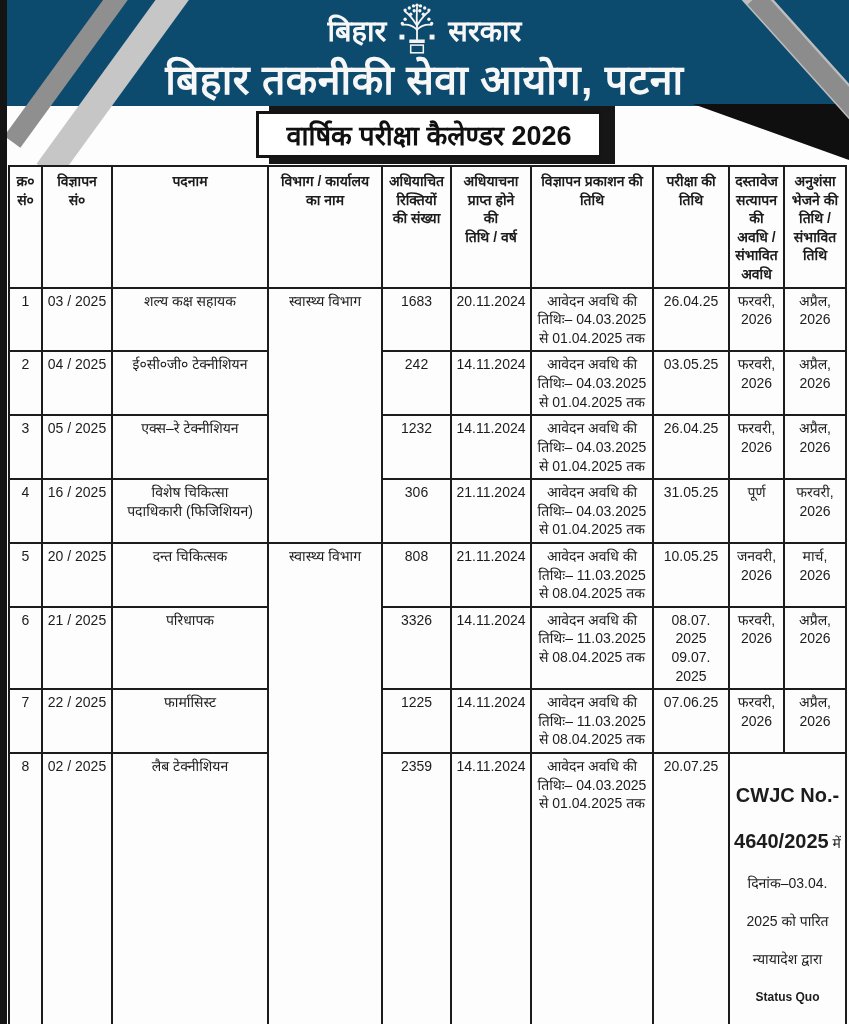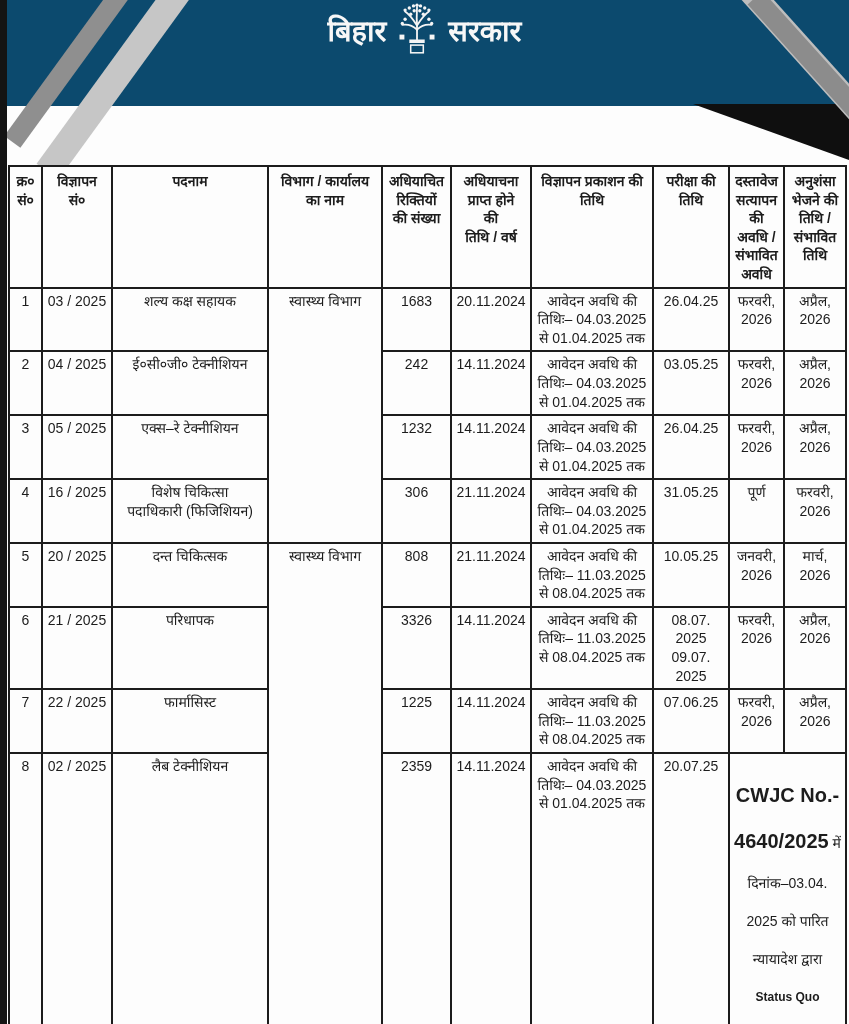--- a/index.html
+++ b/index.html
@@ -102,28 +102,32 @@
           <circle cx="26" cy="11" r="2.4"></circle>
             <circle cx="34" cy="11" r="2.4"></circle>
           <rect x="19" y="52" width="22" height="5"></rect>
           <rect x="5" y="45" width="7" height="7"></rect>
           <rect x="48" y="45" width="7" height="7"></rect>
         </g>
         <rect x="21" y="60" width="18" height="11" fill="none" stroke="#f5f5f5" stroke-width="2.2"></rect>
       </svg>
       <span>सरकार</span>
     </div>
+    <div class="org-title">बिहार तकनीकी सेवा आयोग, पटना</div>
   </header>
 
   <div class="wedge"></div>
   <div class="stripe sl-dark"></div>
   <div class="stripe sl-light"></div>
   <div class="stripe sr-light"></div>
   <div class="stripe sr-dark"></div>
 
+  <div class="calendar-box">
+    <span>वार्षिक परीक्षा कैलेण्डर 2026</span>
+  </div>
 
   <table class="exam-table">
     <colgroup>
       <col style="width:33px">
         <col style="width:70px">
         <col style="width:156px">
         <col style="width:114px">
       <col style="width:69px">
         <col style="width:80px">
         <col style="width:122px">

